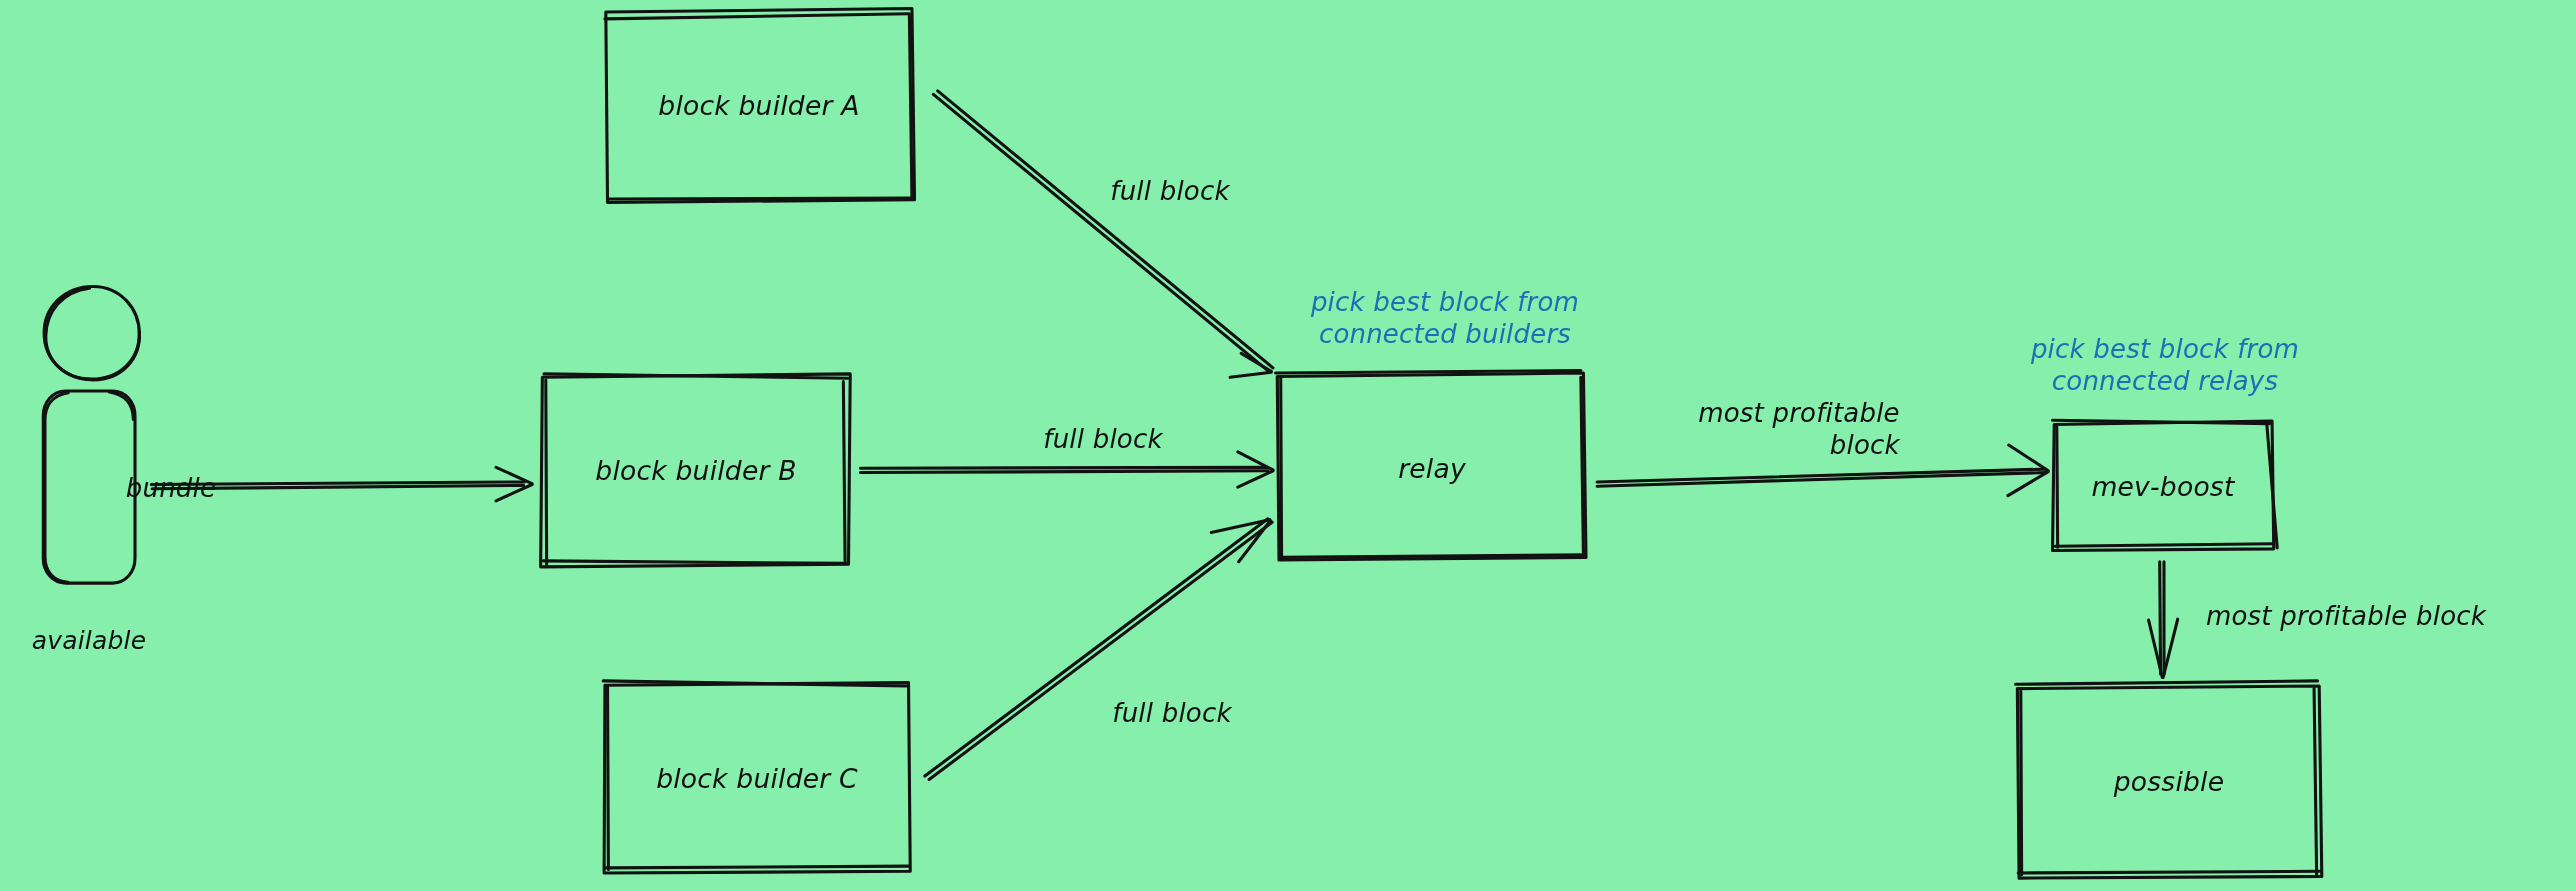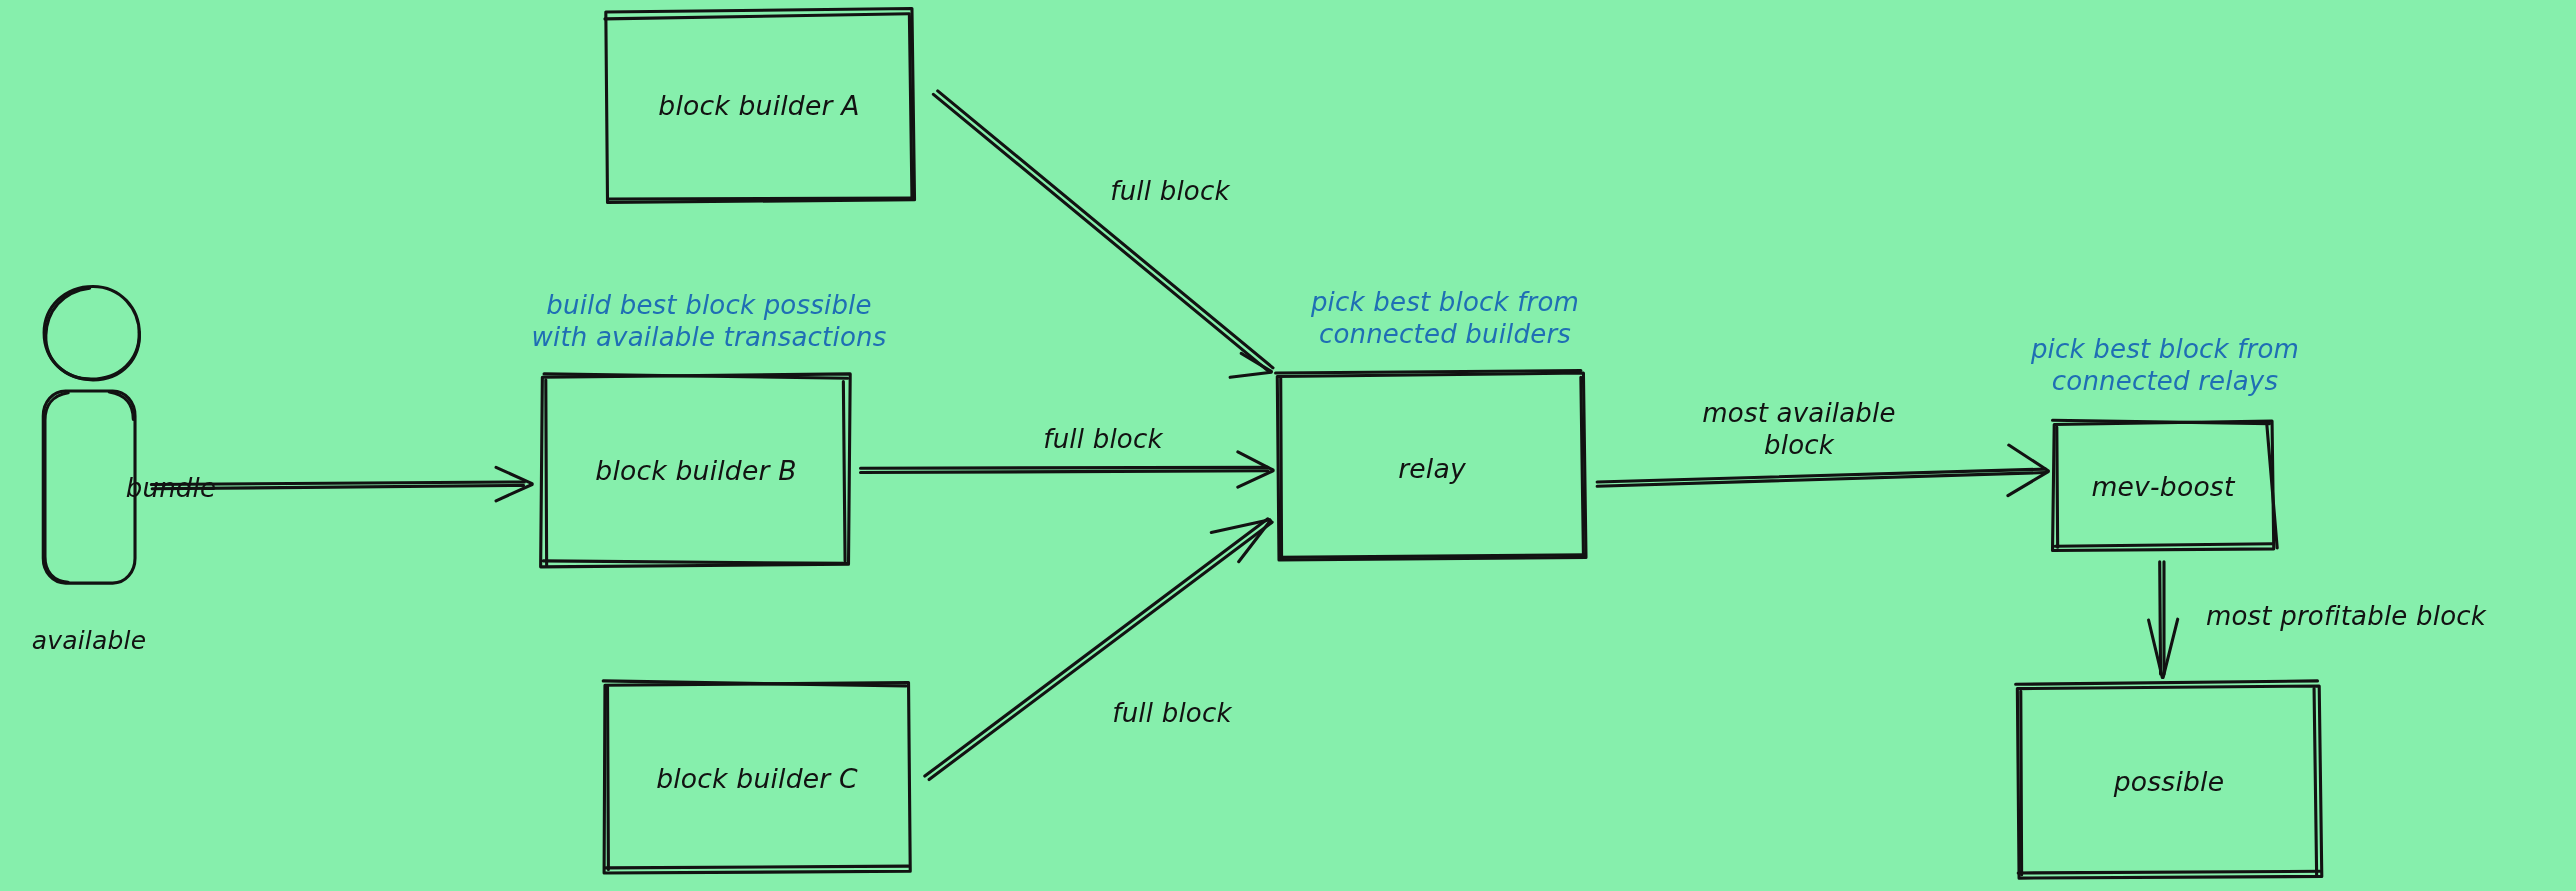--- a/index.html
+++ b/index.html
@@ -37,20 +37,21 @@
     line-height: 1.22;
     letter-spacing: 0.2px;
   }
   .node-label {
     font-size: 26.6px;
     transform: translate(-50%, -50%);
   }
   .edge-label {
     font-size: 26px;
     transform: translate(-50%, -50%);
+    text-align: right;
   }
   .actor-label {
     font-size: 25px;
     transform: translate(-50%, -50%);
   }
   .note-label {
     font-size: 26px;
     color: #1f6eb4;
     transform: translate(-50%, -50%);
   }
@@ -180,27 +181,25 @@
   <div class="actor-label" style="left:89px; top:641px;">available</div>
 
   <div class="edge-label" style="left:171px; top:449px;margin-top:40px;">bundle</div>
 
   <div class="edge-label" style="left:1170px; top:192px;">full block</div>
 
   <div class="edge-label" style="left:1103px; top:440px;">full block</div>
 
   <div class="edge-label" style="left:1172px; top:714px;">full block</div>
 
-  <div class="edge-label" style="left:1799px; top:430px;">most available
+  <div class="edge-label" style="left:1799px; top:430px;">most profitable
 block</div>
 
   <div class="edge-label" style="left:2346px; top:617px;">most profitable block</div>
 
-  <div class="note-label" style="left:709px; top:322px;">build best block possible
-with available transactions</div>
 
   <div class="note-label" style="left:1445px; top:319px;">pick best block from
 connected builders</div>
 
   <div class="note-label" style="left:2165px; top:366px;">pick best block from
 connected relays</div>
 
 </div>
 
 

